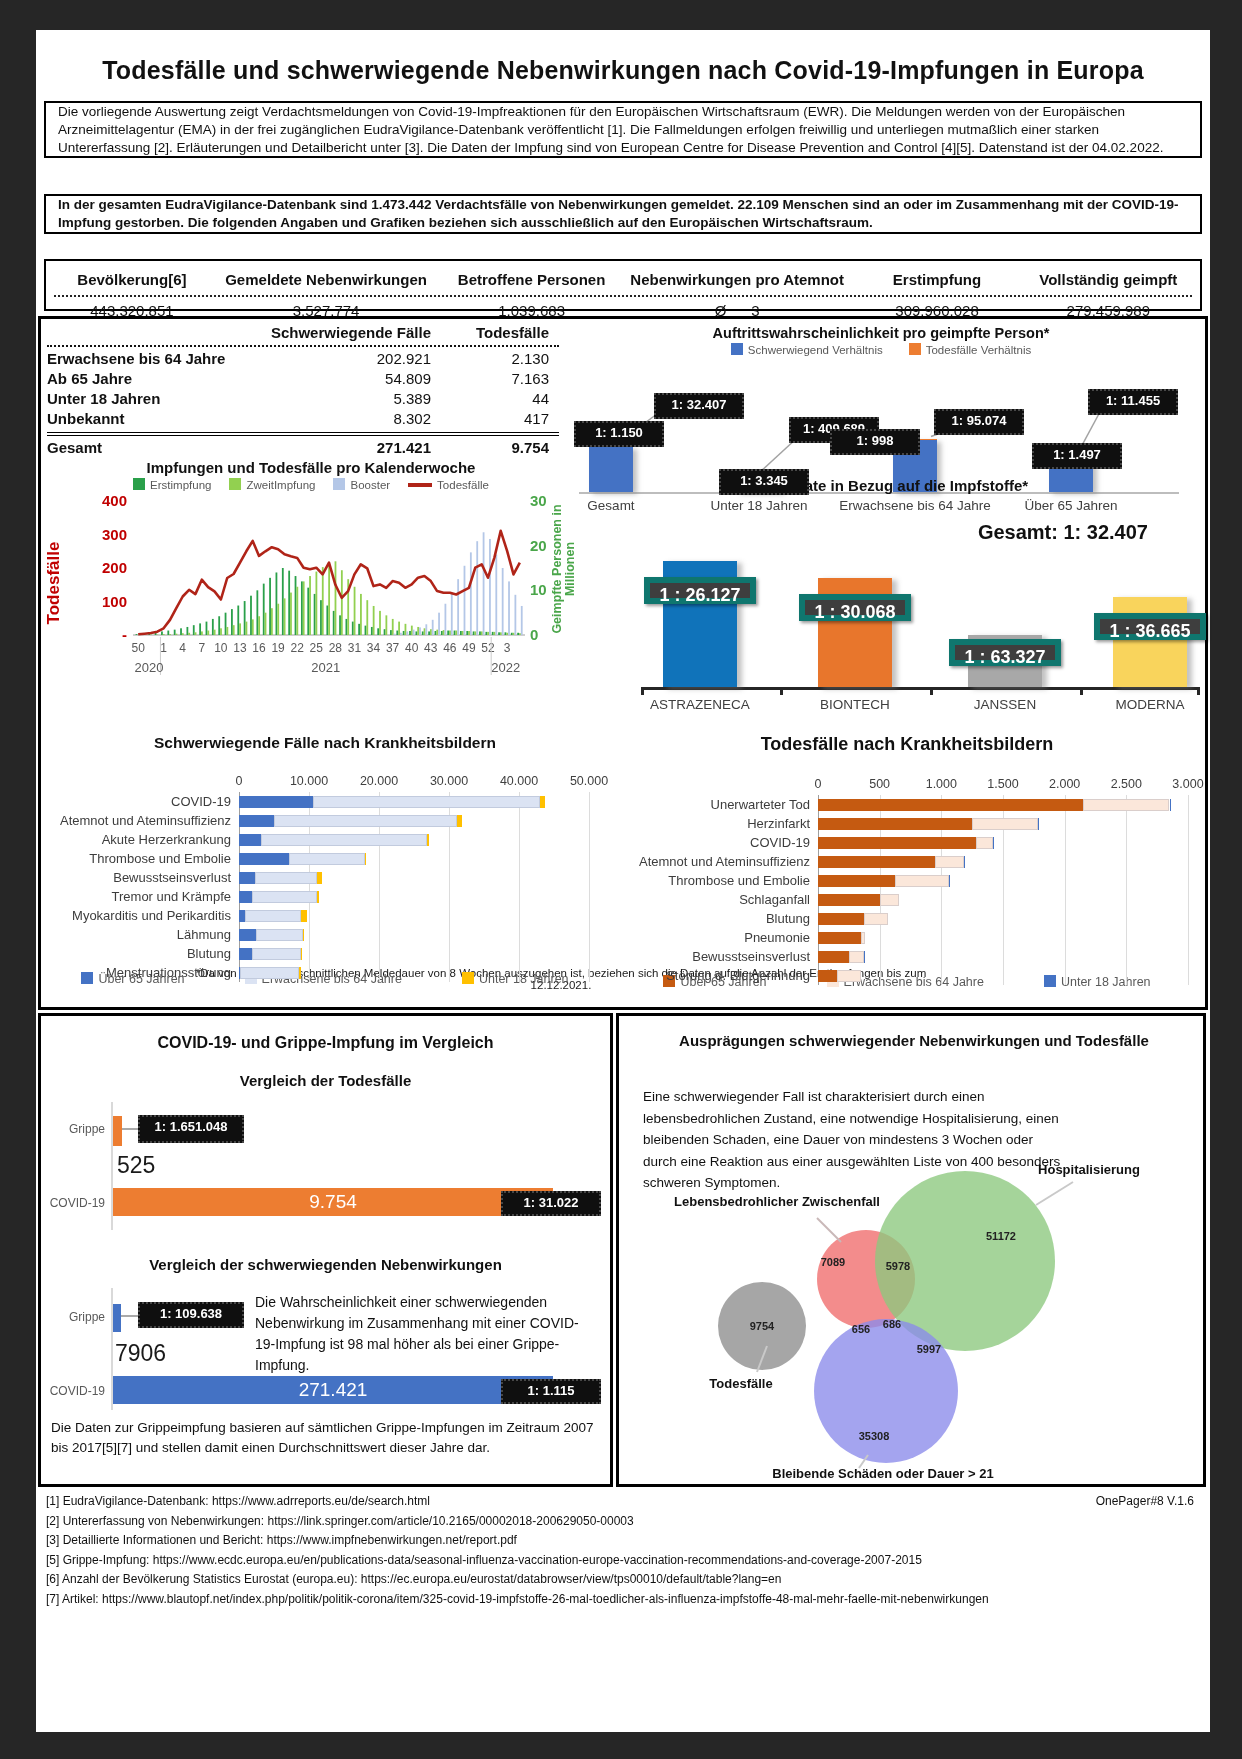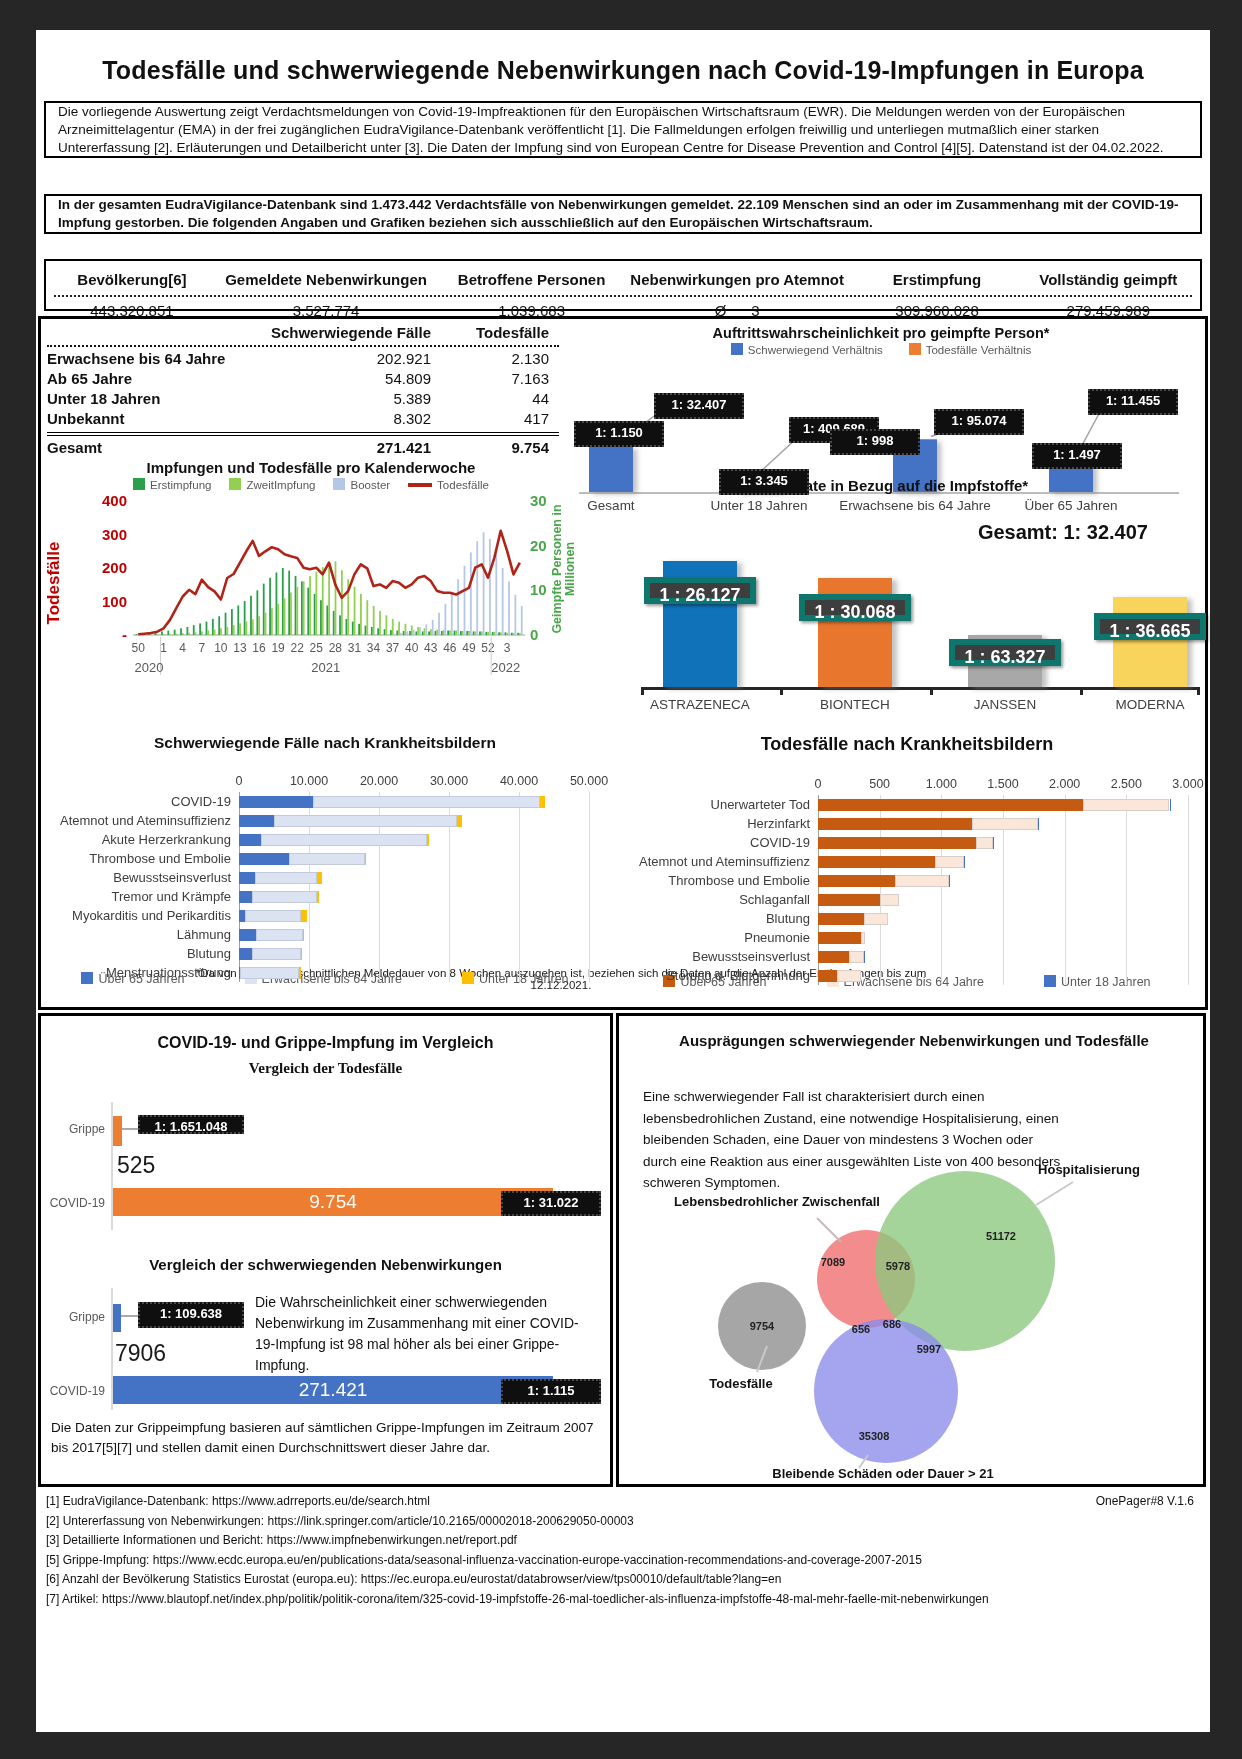--- a/index.html
+++ b/index.html
@@ -504,27 +504,27 @@
       <div class="legend" id="deathsLegend" style="margin-top:4px;gap:60px;font-size:12.5px;">
           <span><span class="chip" style="background: rgb(197, 90, 17);"></span>Über 65 Jahren</span>
           <span><span class="chip" style="background: rgb(251, 231, 218);"></span>Erwachsene bis 64 Jahre</span>
           <span><span class="chip" style="background: rgb(68, 114, 196);"></span>Unter 18 Jahren</span>
         </div>
     </div>
   </div>
 
   <div class="panel" id="cmpBox">
     <div class="cmp-title">COVID-19- und Grippe-Impfung im Vergleich</div>
-    <div class="cmp-sub" style="top:44px;font-family:Liberation Serif, serif;">Vergleich der Todesfälle</div>
+    <div class="cmp-sub" style="top:56px;">Vergleich der Todesfälle</div>
 
     <div class="vline" style="left:70px;top:86px;height:128px;"></div>
     <span class="cmp-cat" style="left:2px;top:106px;">Grippe</span>
     <div class="abs" style="left:72px;top:100px;width:9px;height:30px;background:#ed7d31;"></div>
     <div class="lead" style="left:81px;top:112px;width:16px;"></div>
-    <div class="blackbox" style="left:97px;top:99px;width:106px;height:19px;">1: 1.651.048</div>
+    <div class="blackbox" style="left:97px;top:99px;width:106px;height:28px;">1: 1.651.048</div>
     <div class="cmp-big" style="left:76px;top:136px;">525</div>
 
     <span class="cmp-cat" style="left:2px;top:180px;">COVID-19</span>
     <div class="fullbar" style="left:72px;top:172px;width:440px;background:#ed7d31;">9.754</div>
     <div class="blackbox" style="left:460px;top:175px;width:100px;height:25px;">1: 31.022</div>
 
     <div class="cmp-sub" style="top:240px;">Vergleich der schwerwiegenden Nebenwirkungen</div>
 
     <div class="vline" style="left:70px;top:272px;height:122px;"></div>
     <span class="cmp-cat" style="left:2px;top:294px;">Grippe</span>

